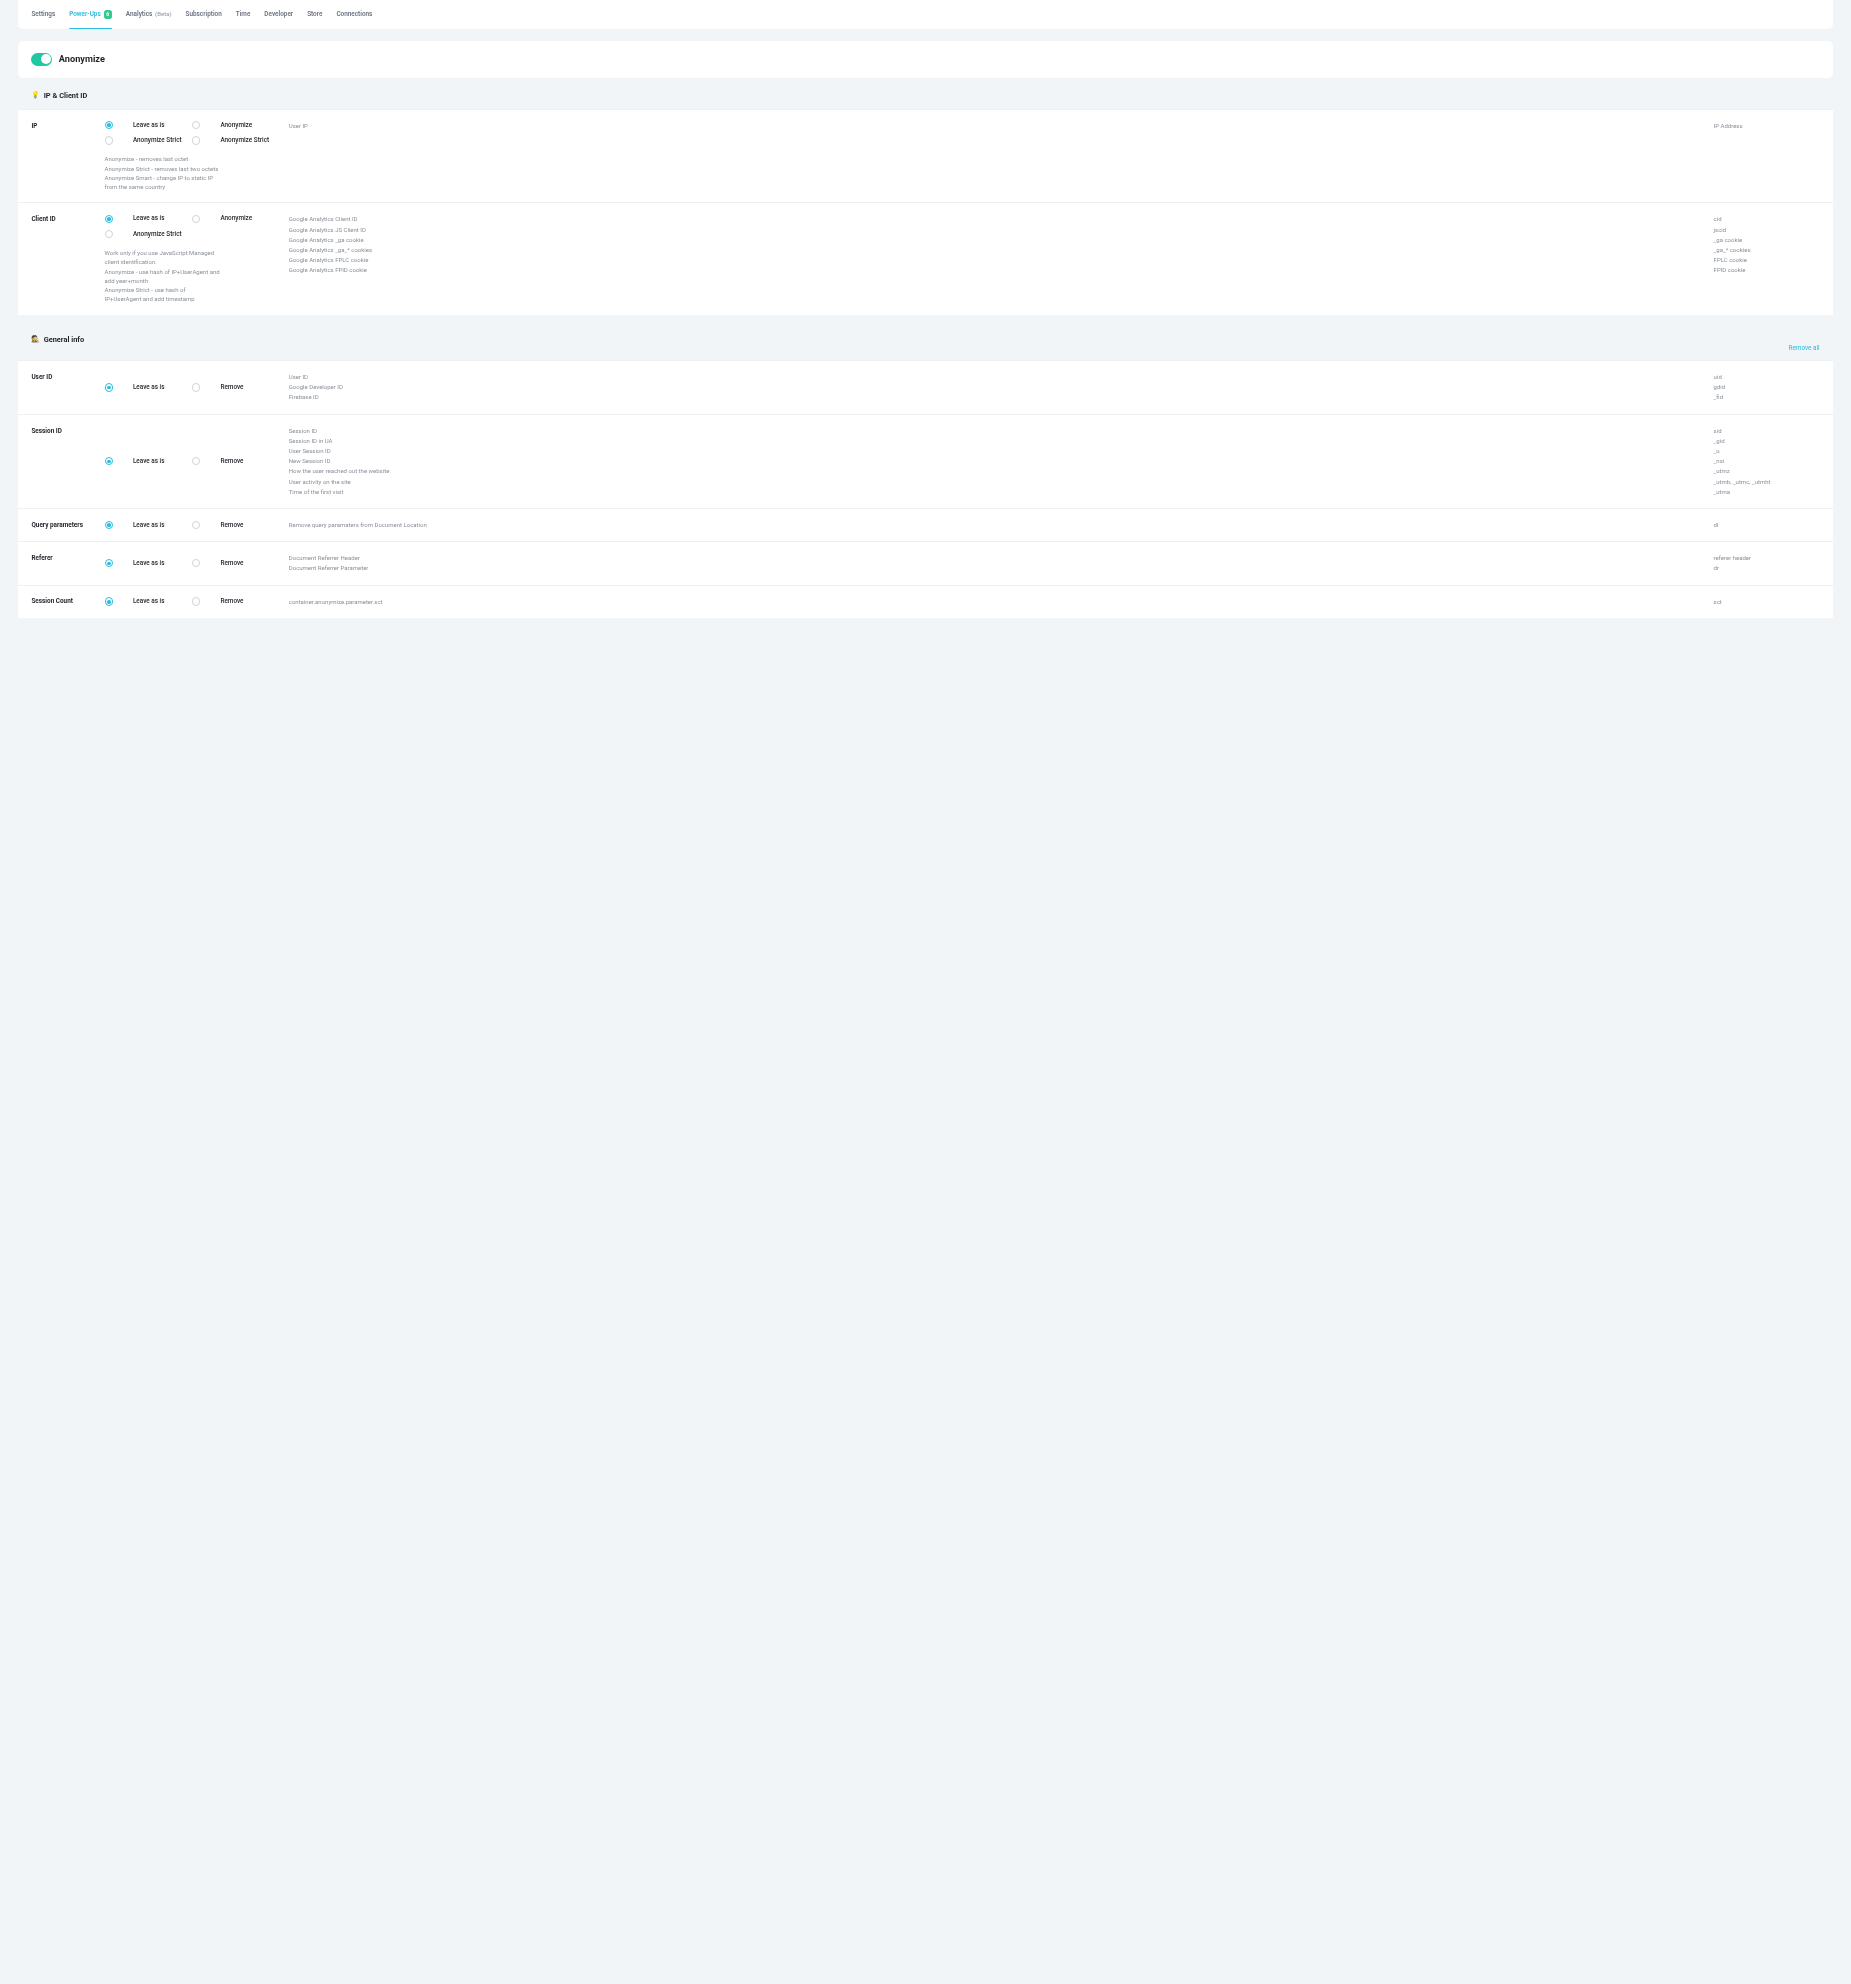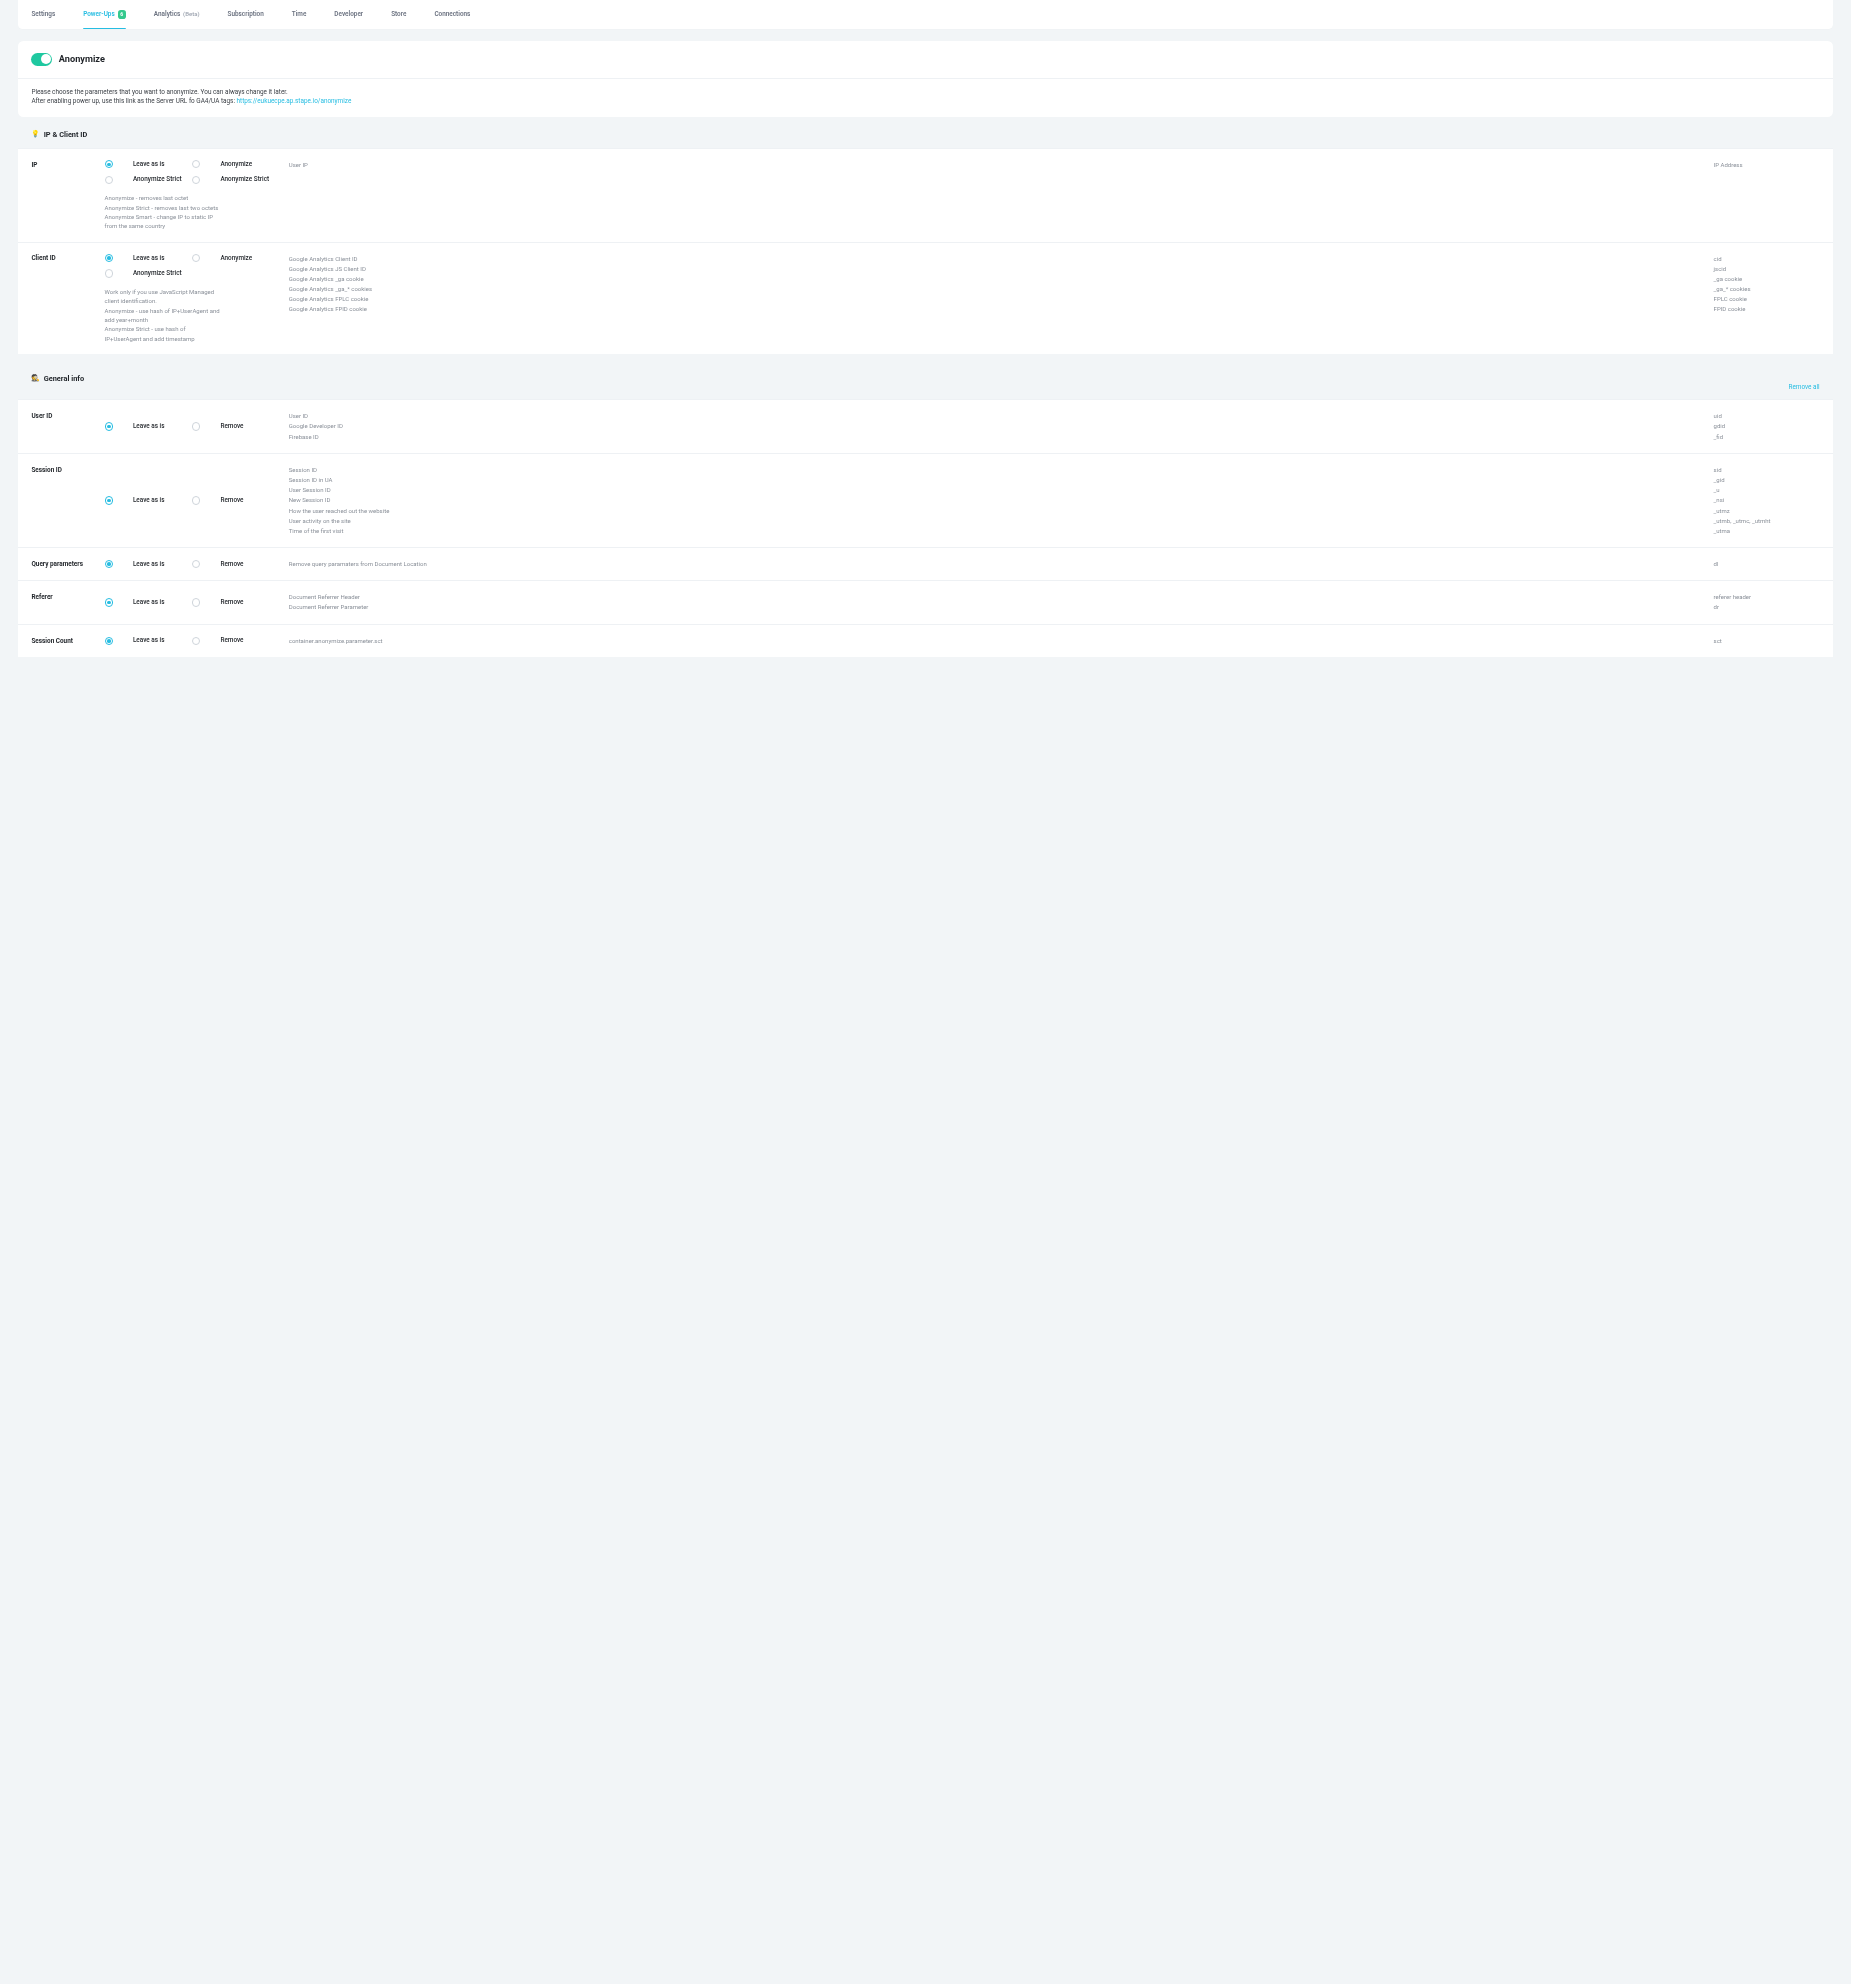--- a/index.html
+++ b/index.html
@@ -11,21 +11,21 @@
     line-height: 1.4;
   }
   .page {
     padding: 0 18.4px 27.6px 18.4px;
     max-width: 1852px;
   }
 
   
   .tabs {
     display: flex;
-    gap: 28px;
+    gap: 14px;
     background: #fff;
     padding: 0 13px;
     border-radius: 0 0 4.6px 4.6px;
     box-shadow: 0 0.5px 0 rgba(0,0,0,0.02);
     align-items: flex-end;
   }
   .tab {
     padding: 10px 0;
     color: #6b7280;
     font-weight: 600;
@@ -233,26 +233,20 @@
       <div class="tab">
         <span>Connections</span>
       </div>
     </div>
 
   <div class="panel">
     <div class="panel-header">
       <div class="toggle"></div>
       <div class="panel-title">Anonymize</div>
     </div>
-    <div class="panel-info">
-      <div>Please choose the parameters that you want to anonymize. You can always change it later.</div>
-      <div>
-        <span>After enabling power up, use this link as the Server URL fo GA4/UA tags: </span><a href="#">https://eukuecpe.ap.stape.io/anonymize</a>
-      </div>
-    </div>
   </div>
 
   <div id="sections">
       <div class="section-header">
         <div class="section-title">
           <span class="emoji">💡</span>
           <span>IP &amp; Client ID</span>
         </div>
       </div>
       <div class="row">

